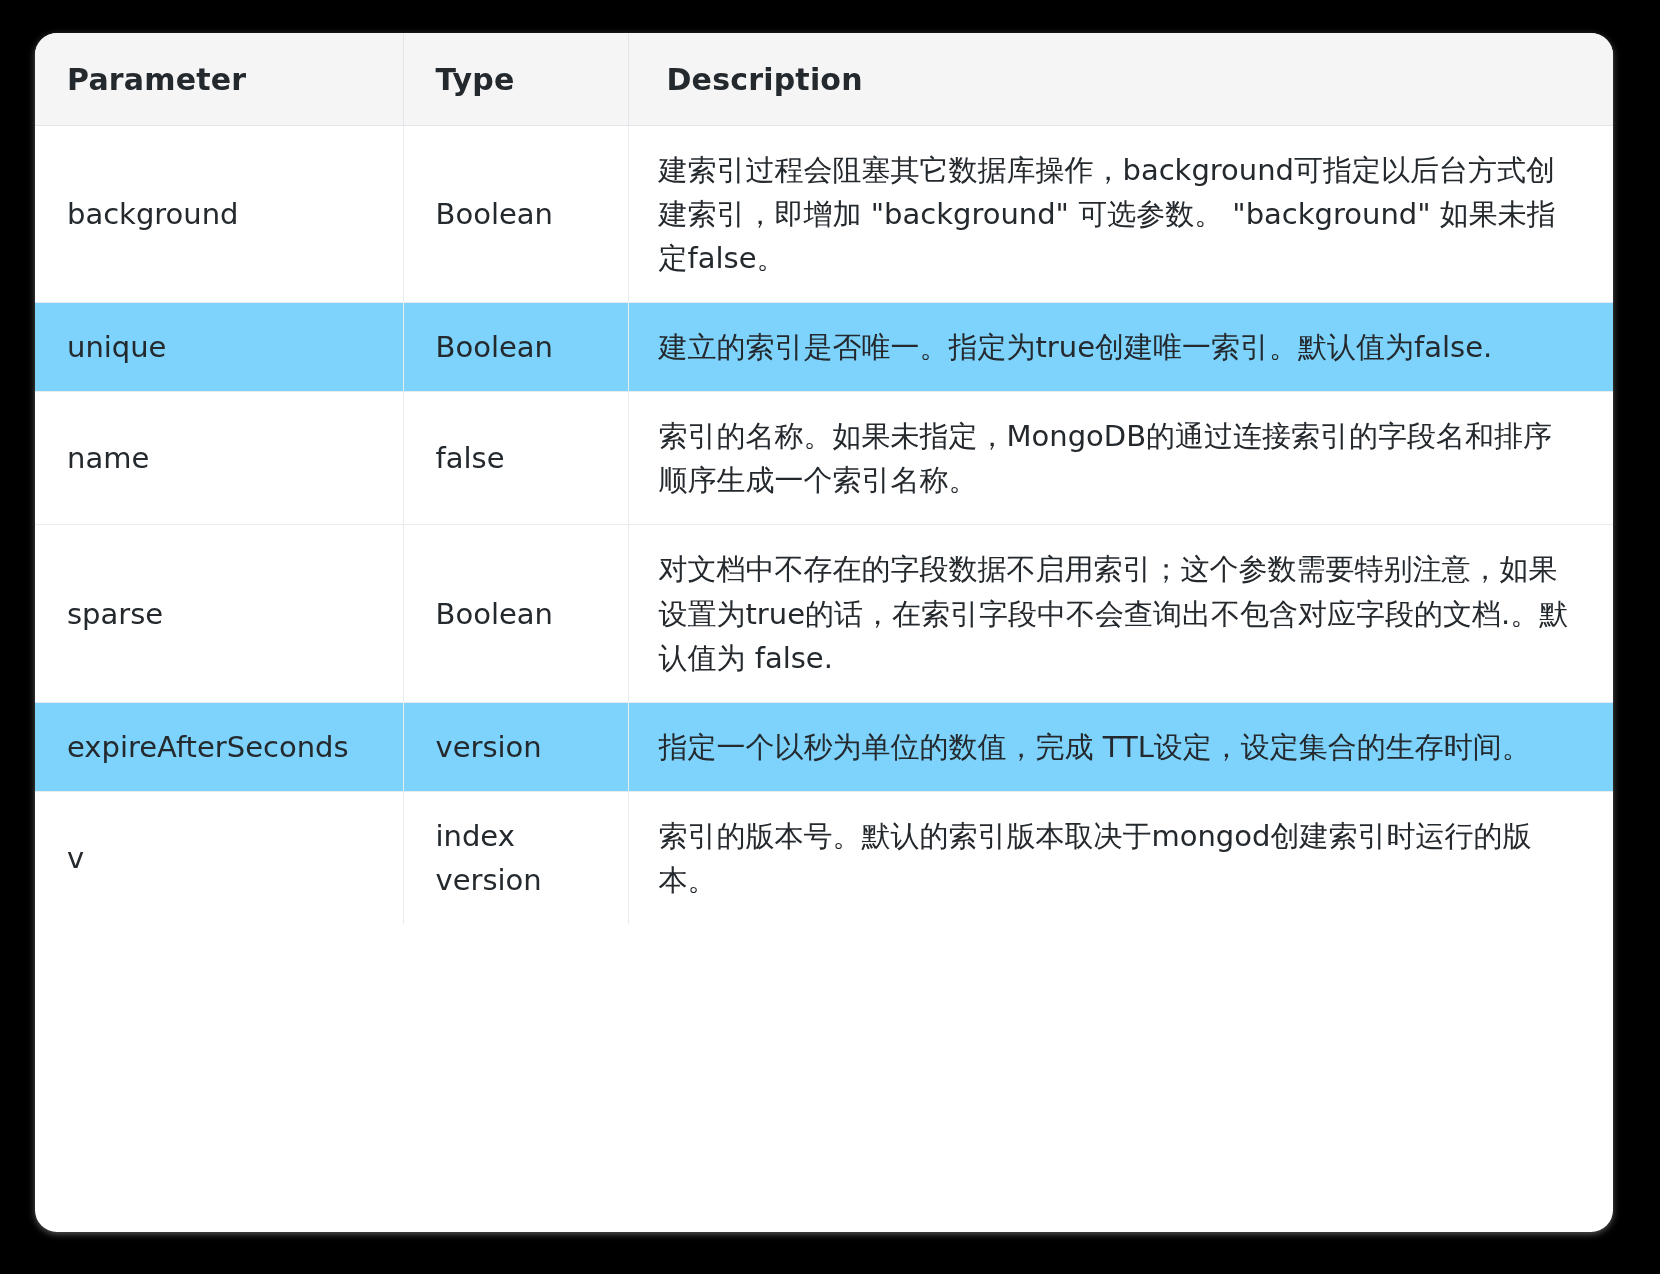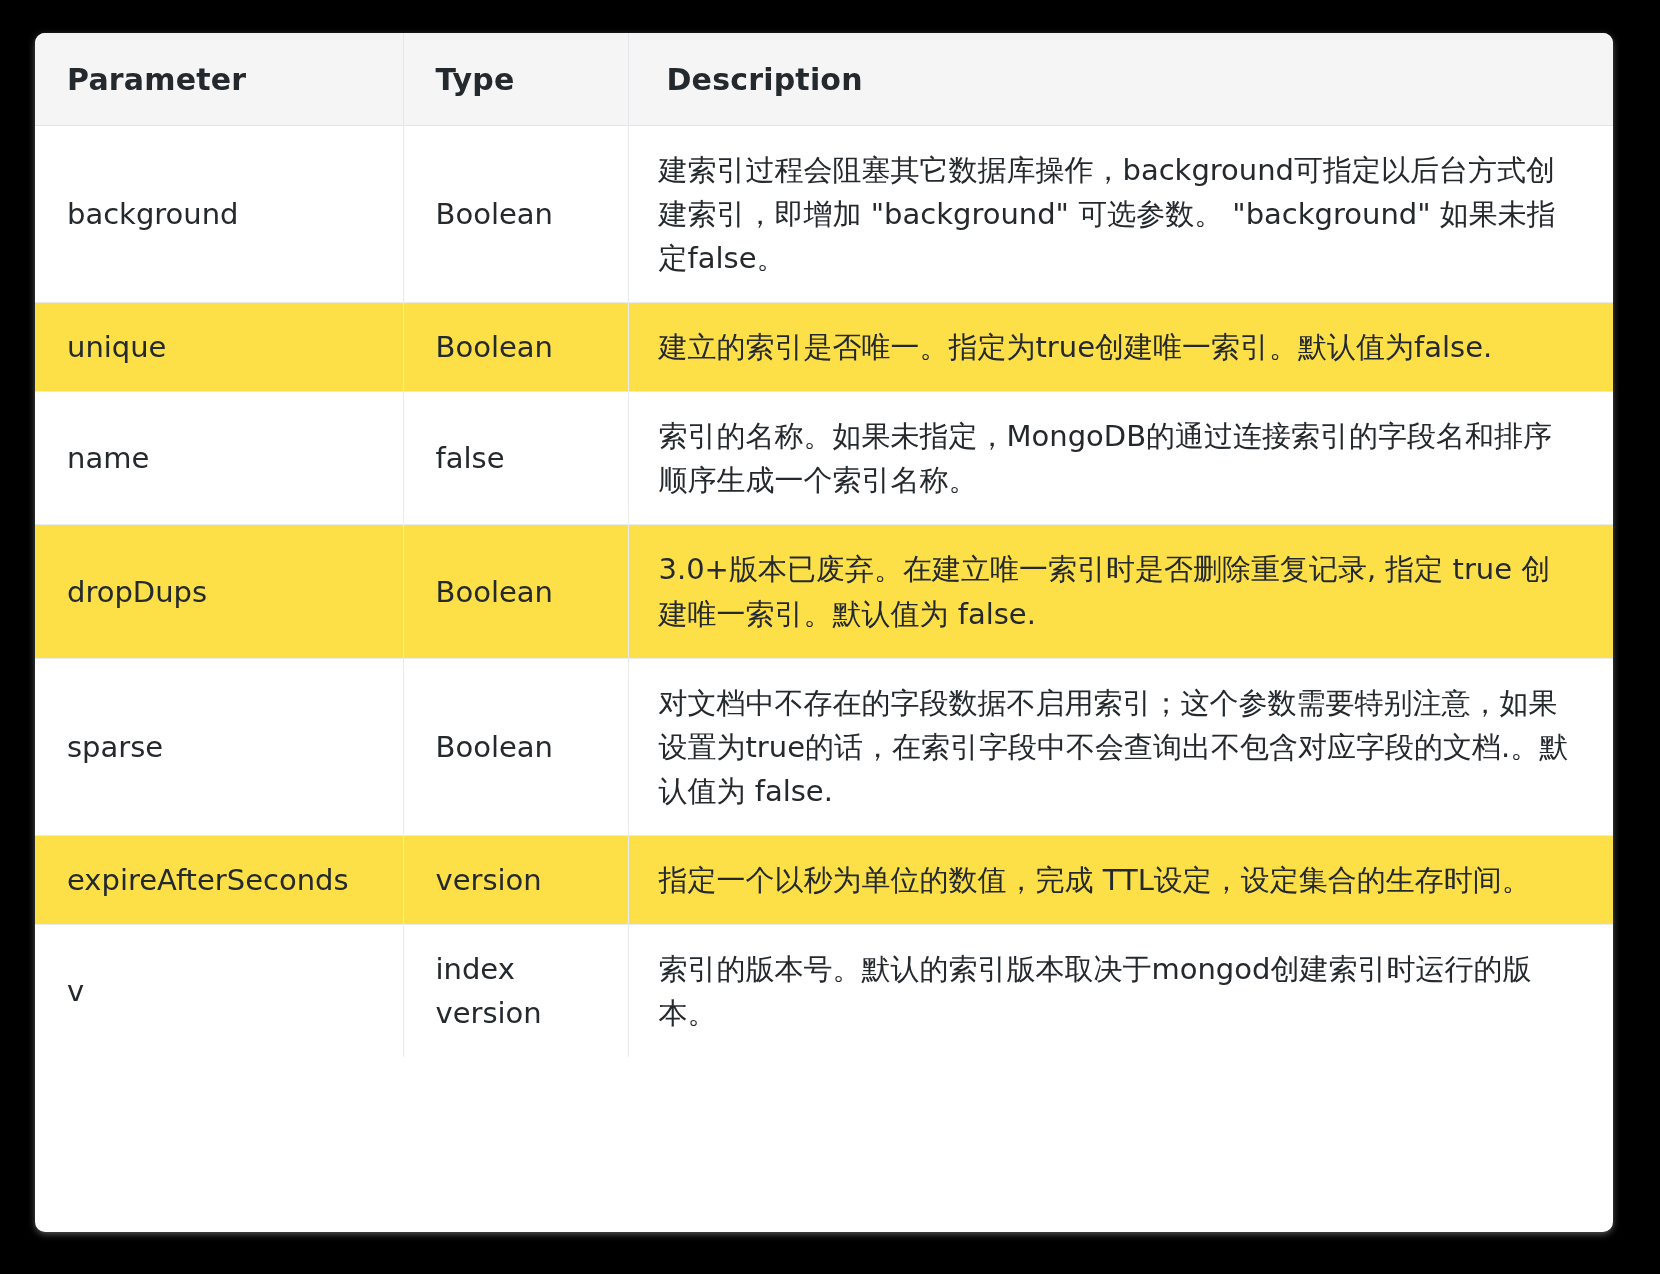--- a/index.html
+++ b/index.html
@@ -14,21 +14,21 @@
     font-family: "DejaVu Sans", "Liberation Sans", sans-serif;
   }
 
   #card {
     position: absolute;
     left: 35px;
     top: 33px;
     width: 1578px;
     height: 1199px;
     background: #ffffff;
-    border-radius: 10px;
+    border-radius: 22px;
     box-shadow: 0 2px 7px rgba(255,255,255,0.35);
     overflow: hidden;
   }
 
   table {
     border-collapse: collapse;
     width: 1578px;
     table-layout: fixed;
     margin: 0;
   }
@@ -58,21 +58,21 @@
     font-size: 29px;
     color: #24292e;
     vertical-align: middle;
     padding: 22px 10px 22px 32px;
     line-height: 1.52;
     font-weight: 400;
   }
   tbody td.cell-param { border-left: none; }
   tbody td.cell-desc  { border-right: none; padding-left: 30px; padding-right: 34px; }
 
-  tbody tr.stripe td { background: #fde047; }
+  tbody tr.stripe td { background: #7dd3fc; }
   tbody tr:not(.stripe) td { background: #ffffff; }
   tbody tr:last-child td { border-bottom: none; }
 
   .cell-desc b { font-weight: normal; }
 </style>
 </head>
 <body>
 
 <div id="card">
   <table>
@@ -97,25 +97,20 @@
         <tr class="stripe">
           <td class="cell-param">unique</td>
           <td class="cell-type">Boolean</td>
           <td class="cell-desc"><span>建立的索引是否唯一。指定为true创建唯一索引。默认值为</span><b>false</b><span>.</span></td>
         </tr>
         <tr>
           <td class="cell-param">name</td>
           <td class="cell-type">false</td>
           <td class="cell-desc"><span>索引的名称。如果未指定，MongoDB的通过连接索引的字段名和排序顺序生成一个索引名称。</span></td>
         </tr>
-        <tr class="stripe">
-          <td class="cell-param">dropDups</td>
-          <td class="cell-type">Boolean</td>
-          <td class="cell-desc"><span>3.0+版本已废弃。在建立唯一索引时是否删除重复记录, 指定 true 创建唯一索引。默认值为 </span><b>false</b><span>.</span></td>
-        </tr>
         <tr>
           <td class="cell-param">sparse</td>
           <td class="cell-type">Boolean</td>
           <td class="cell-desc"><span>对文档中不存在的字段数据不启用索引；这个参数需要特别注意，如果设置为true的话，在索引字段中不会查询出不包含对应字段的文档.。默认值为 </span><b>false</b><span>.</span></td>
         </tr>
         <tr class="stripe">
           <td class="cell-param">expireAfterSeconds</td>
           <td class="cell-type">version</td>
           <td class="cell-desc"><span>指定一个以秒为单位的数值，完成 TTL设定，设定集合的生存时间。</span></td>
         </tr>

